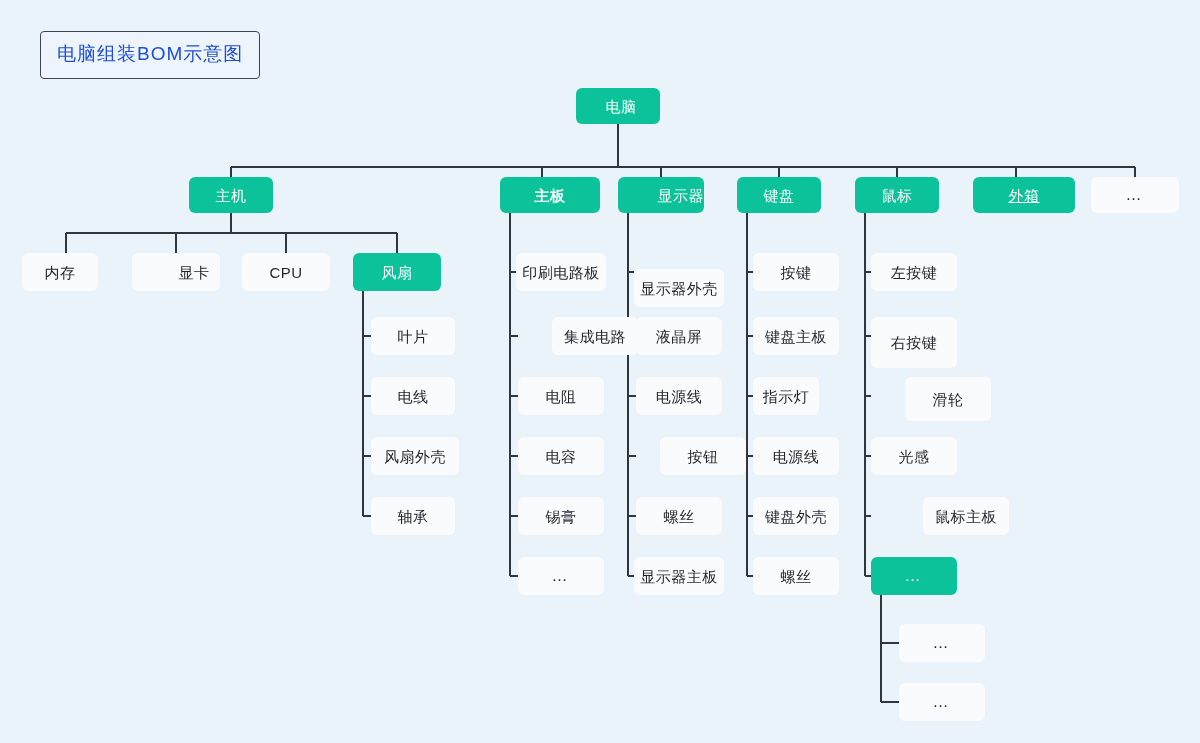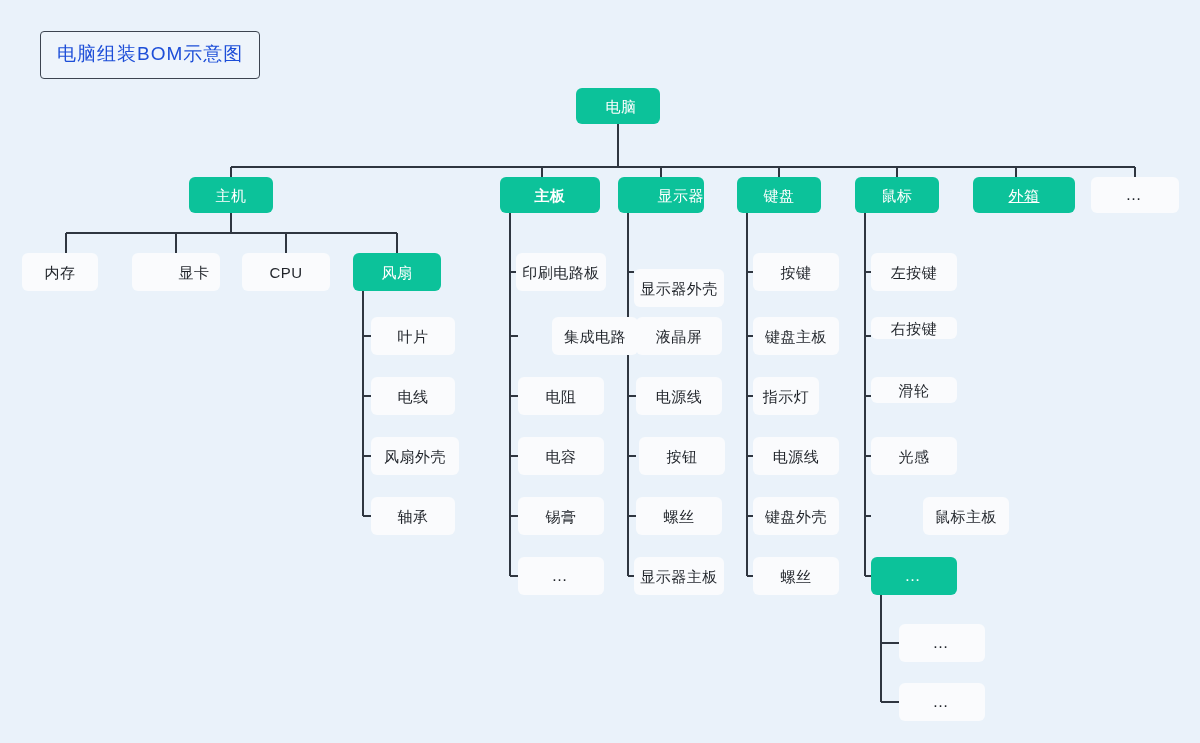--- a/index.html
+++ b/index.html
@@ -199,21 +199,21 @@
       </div>
       <div class="node plain" style="left: 634px; top: 253px; width: 90px; height: 38px; margin-top: 16px;">
         <span class="nlabel">显示器外壳</span>
       </div>
       <div class="node plain" style="left: 636px; top: 317px; width: 86px; height: 38px;">
         <span class="nlabel">液晶屏</span>
       </div>
       <div class="node plain" style="left: 636px; top: 377px; width: 86px; height: 38px;">
         <span class="nlabel">电源线</span>
       </div>
-      <div class="node plain" style="left: 639px; top: 437px; width: 86px; height: 38px;">
+      <div class="node plain" style="left: 660px; top: 437px; width: 86px; height: 38px;">
         <span class="nlabel">按钮</span>
       </div>
       <div class="node plain" style="left: 636px; top: 497px; width: 86px; height: 38px;">
         <span class="nlabel">螺丝</span>
       </div>
       <div class="node plain" style="left: 634px; top: 557px; width: 90px; height: 38px;">
         <span class="nlabel">显示器主板</span>
       </div>
       <div class="node plain" style="left: 753px; top: 253px; width: 86px; height: 38px;">
         <span class="nlabel">按键</span>
@@ -229,24 +229,24 @@
       </div>
       <div class="node plain" style="left: 753px; top: 497px; width: 86px; height: 38px;">
         <span class="nlabel">键盘外壳</span>
       </div>
       <div class="node plain" style="left: 753px; top: 557px; width: 86px; height: 38px;">
         <span class="nlabel">螺丝</span>
       </div>
       <div class="node plain" style="left: 871px; top: 253px; width: 86px; height: 38px;">
         <span class="nlabel">左按键</span>
       </div>
-      <div class="node plain" style="left: 871px; top: 317px; width: 86px; height: 22px;">
+      <div class="node plain" style="left: 871px; top: 317px; width: 86px; height: 51px;">
         <span class="nlabel">右按键</span>
       </div>
-      <div class="node plain" style="left: 871px; top: 377px; width: 86px; height: 26px;">
+      <div class="node plain" style="left: 905px; top: 377px; width: 86px; height: 44px;">
         <span class="nlabel">滑轮</span>
       </div>
       <div class="node plain" style="left: 871px; top: 437px; width: 86px; height: 38px;">
         <span class="nlabel">光感</span>
       </div>
       <div class="node plain" style="left: 923px; top: 497px; width: 86px; height: 38px;">
         <span class="nlabel">鼠标主板</span>
       </div>
       <div class="node green ellipsis" style="left: 871px; top: 557px; width: 86px; height: 38px;">
         <span class="nlabel">…</span>

